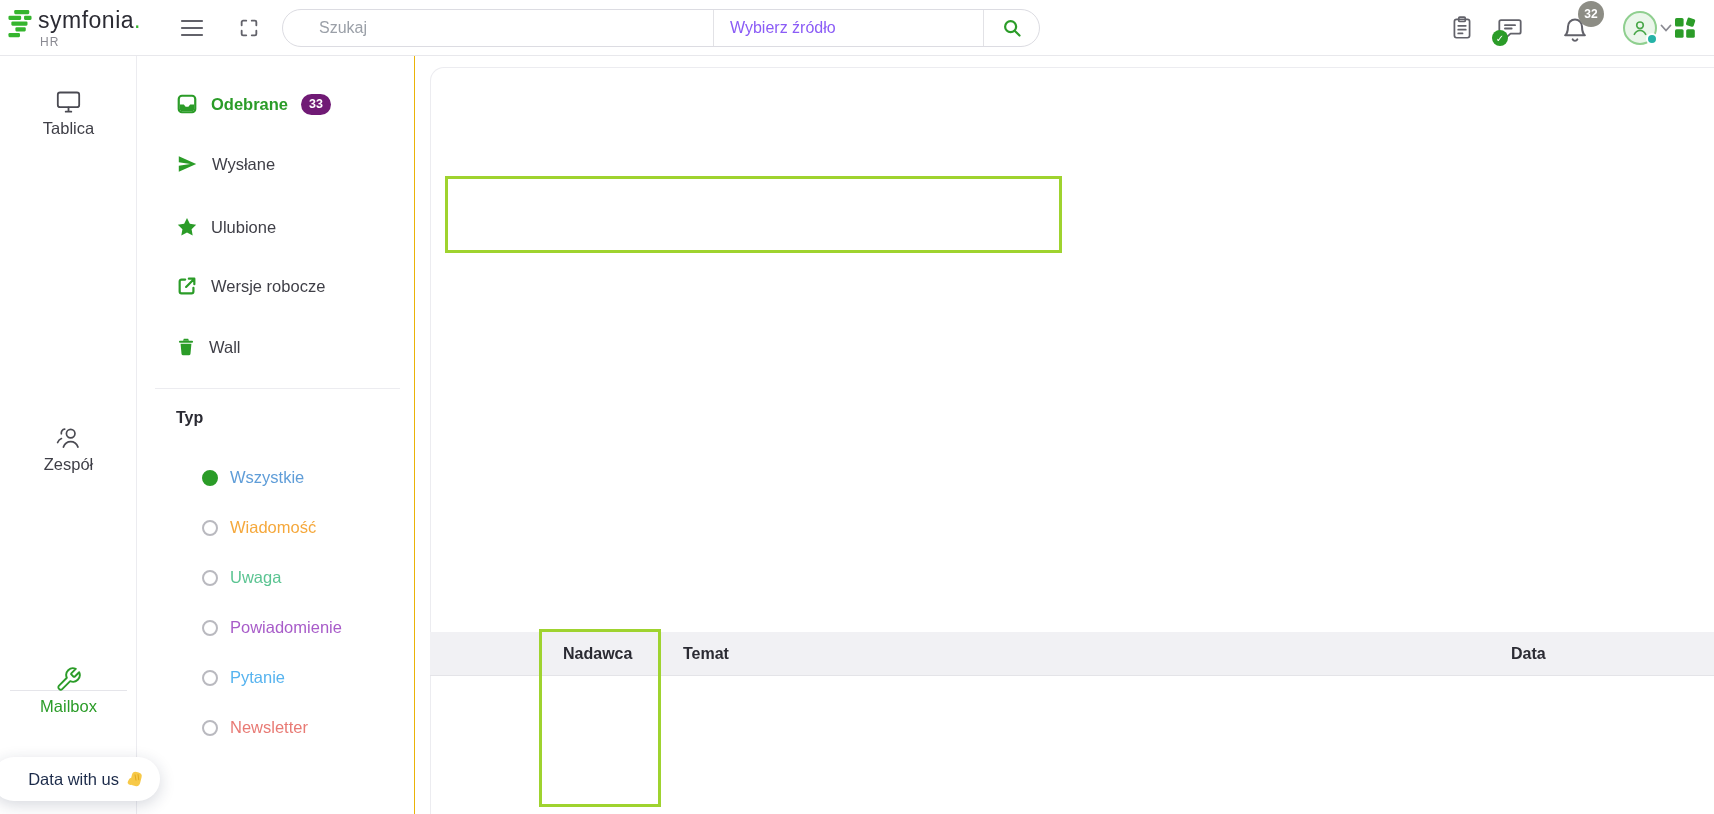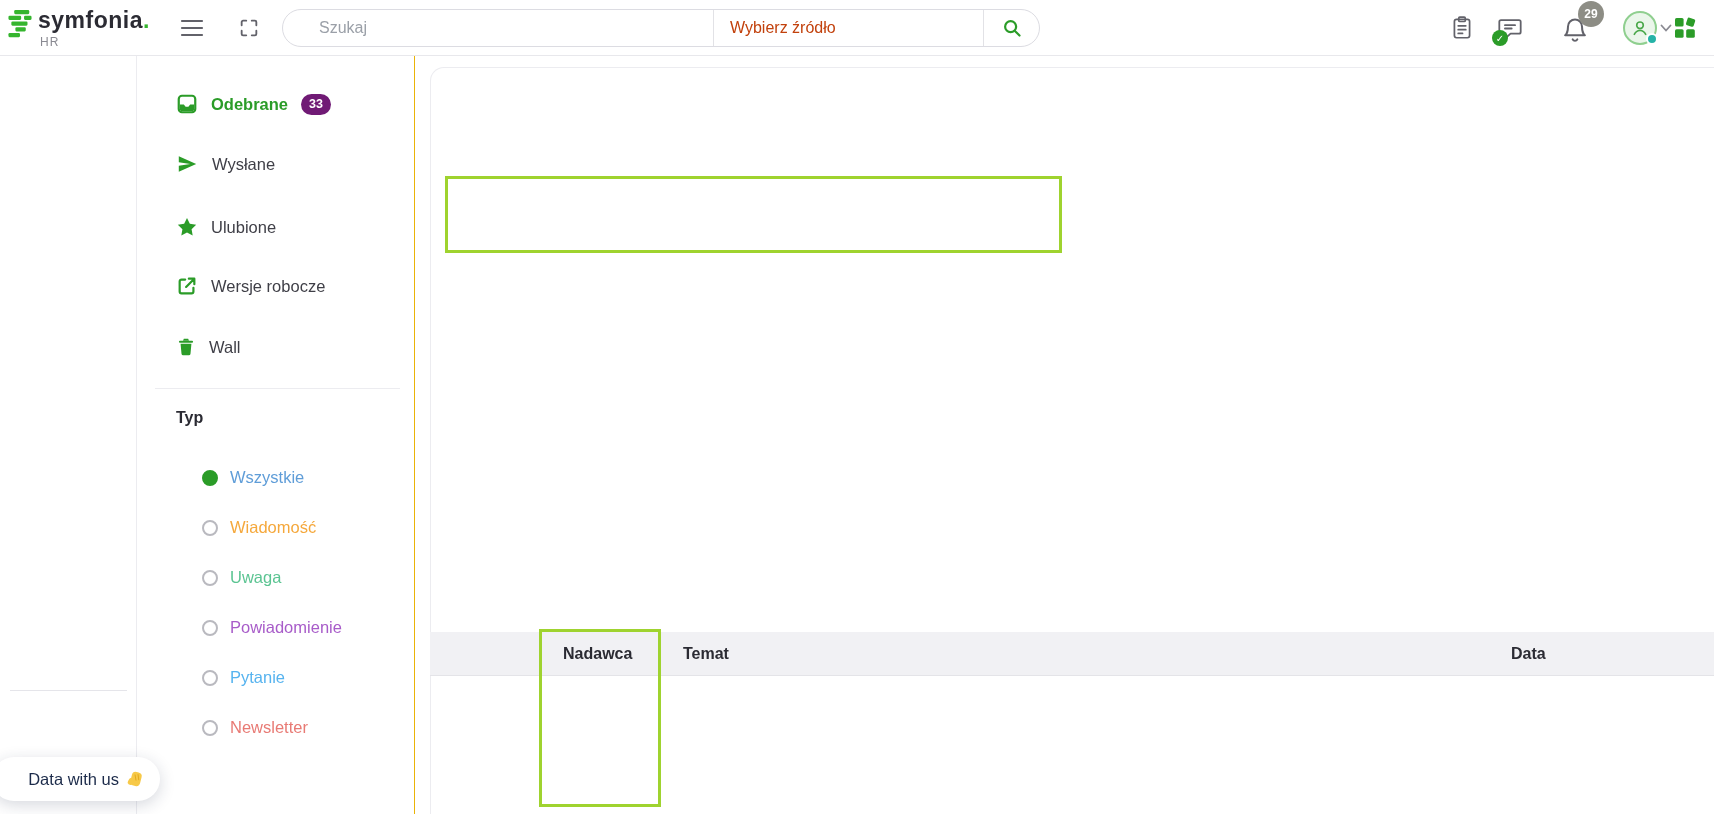--- a/index.html
+++ b/index.html
@@ -4,27 +4,27 @@
 <style>
   html,body{margin:0;padding:0;background:#fff;}
   *{box-sizing:border-box;}
   .stage{position:relative;width:1714px;height:814px;overflow:hidden;
          font-family:"Liberation Sans","DejaVu Sans",sans-serif;color:#3f3f47;background:#fff;}
   .abs{position:absolute;}
   svg{display:block;}
 
   
   .topbar{position:absolute;left:0;top:0;width:1714px;height:56px;background:#fff;border-bottom:1px solid #e8e8ec;z-index:5;}
-  .brand{position:absolute;left:38px;top:7px;font-size:23px;font-weight:700;color:#2b2b33;letter-spacing:.5px;}
+  .brand{position:absolute;left:38px;top:7px;font-size:23px;font-weight:400;color:#2b2b33;letter-spacing:.5px;}
   .brand-dot{color:#35b52e;}
   .brand-sub{position:absolute;left:40px;top:35px;font-size:12px;color:#8a8a92;letter-spacing:1px;}
   .search-pill{position:absolute;left:282px;top:9px;width:758px;height:38px;border:1px solid #dcdce2;border-radius:19px;
                display:flex;align-items:center;background:#fff;}
   .search-seg1{flex:0 0 430px;padding-left:36px;color:#9ba0a8;font-size:16px;}
-  .search-seg2{flex:1;border-left:1px solid #e2e2e6;padding-left:16px;color:#c2410c;font-size:16px;height:100%;display:flex;align-items:center;}
+  .search-seg2{flex:1;border-left:1px solid #e2e2e6;padding-left:16px;color:#8b5cf6;font-size:16px;height:100%;display:flex;align-items:center;}
   .search-btn{flex:0 0 56px;border-left:1px solid #e2e2e6;height:100%;display:flex;align-items:center;justify-content:center;cursor:pointer;}
   .tb-icon{position:absolute;color:#62626a;cursor:pointer;}
   .badge-gray{position:absolute;left:1578px;top:1px;width:26px;height:26px;border-radius:50%;background:#8d8d85;color:#fff;
               font-size:12px;font-weight:700;display:flex;align-items:center;justify-content:center;z-index:6;}
   .check-dot{position:absolute;left:1492px;top:30px;width:16px;height:16px;border-radius:50%;background:#2b9c28;color:#fff;
              font-size:10px;display:flex;align-items:center;justify-content:center;z-index:6;}
   .avatar{position:absolute;left:1623px;top:11px;width:34px;height:34px;border-radius:50%;border:2px solid #8fcf8f;background:#eaf6ea;
           display:flex;align-items:center;justify-content:center;color:#4aa84a;cursor:pointer;}
   .avatar-dot{position:absolute;left:1646px;top:33px;width:12px;height:12px;border-radius:50%;background:#25b3a7;border:2px solid #fff;z-index:6;}
 
@@ -129,21 +129,21 @@
     </svg>
     <svg class="tb-icon" style="left:1495px;top:15px" width="30" height="27" viewBox="0 0 24 24" fill="none" stroke="currentColor" stroke-width="1.6" stroke-linecap="round" stroke-linejoin="round">
       <path d="M4 4.5h16A1.5 1.5 0 0 1 21.5 6v9a1.5 1.5 0 0 1-1.5 1.5h-7.5L8 20.5v-4H4A1.5 1.5 0 0 1 2.5 15V6A1.5 1.5 0 0 1 4 4.5z"></path>
       <path d="M7.5 9h9M7.5 12h6"></path>
     </svg>
     <div class="check-dot">✓</div>
     <svg class="tb-icon" style="left:1561px;top:16px" width="28" height="28" viewBox="0 0 24 24" fill="none" stroke="currentColor" stroke-width="1.7" stroke-linecap="round" stroke-linejoin="round">
       <path d="M18 9a6 6 0 1 0-12 0c0 6-2.5 7.5-2.5 7.5h17S18 15 18 9z"></path>
       <path d="M10 20a2.2 2.2 0 0 0 4 0"></path>
     </svg>
-    <div class="badge-gray">29</div>
+    <div class="badge-gray">32</div>
 
     <div class="avatar">
       <svg width="22" height="22" viewBox="0 0 24 24" fill="none" stroke="currentColor" stroke-width="1.8">
         <circle cx="12" cy="9" r="3.6"></circle>
           <path d="M5.5 19.5c1.4-3.2 3.7-4.8 6.5-4.8s5.1 1.6 6.5 4.8"></path>
       </svg>
     </div>
     <div class="avatar-dot"></div>
     <svg class="tb-icon" style="left:1660px;top:24px" width="12" height="8" viewBox="0 0 12 8" fill="none" stroke="#8a8a92" stroke-width="1.8" stroke-linecap="round">
       <path d="M1.5 1.5L6 6.5l4.5-5"></path>
@@ -151,27 +151,49 @@
     <svg class="tb-icon" style="left:1673px;top:16px" width="24" height="24" viewBox="0 0 24 24" fill="#2b9c28">
       <rect x="2" y="2" width="8.6" height="8.6" rx="1.6"></rect>
       <rect x="2" y="13.2" width="8.6" height="8.6" rx="1.6"></rect>
       <rect x="13.2" y="13.2" width="8.6" height="8.6" rx="1.6"></rect>
       <rect x="13.6" y="2.2" width="8" height="8" rx="1.6" transform="rotate(18 17.6 6.2)"></rect>
     </svg>
   </div>
 
   <div class="nav-side">
 
-
-
-
+    <div class="nav-item" style="top:32px">
+      <svg class="nv-ic" width="27" height="27" viewBox="0 0 24 24" fill="none" stroke="#4a4a52" stroke-width="1.6" stroke-linecap="round">
+        <rect x="2.5" y="4" width="19" height="13" rx="2"></rect>
+          <path d="M9.5 21h5M12 17.2V21"></path>
+      </svg>
+      <div class="nav-label">Tablica</div>
+    </div>
+
+
+
+    <div class="nav-item" style="top:368px">
+      <svg class="nv-ic" width="28" height="27" viewBox="0 0 24 24" fill="none" stroke="#4a4a52" stroke-width="1.5" stroke-linecap="round">
+        <circle cx="13.5" cy="8.5" r="3.8"></circle>
+          <path d="M7 20.5c1.3-3.2 3.6-4.8 6.5-4.8s5.2 1.6 6.5 4.8"></path>
+        <path d="M8.2 4.6a3.4 3.4 0 0 0-3 4.1"></path>
+          <path d="M5.3 12.9c-1.6.6-2.7 1.8-3.4 3.6"></path>
+      </svg>
+      <div class="nav-label">Zespół</div>
+    </div>
 
 
     <div class="nav-divider"></div>
 
+    <div class="nav-item active" style="top:610px">
+      <svg class="nv-ic" width="27" height="27" viewBox="0 0 24 24" fill="none" stroke="#2b9c28" stroke-width="1.7" stroke-linecap="round" stroke-linejoin="round">
+        <path d="M14.7 6.3a1 1 0 0 0 0 1.4l1.6 1.6a1 1 0 0 0 1.4 0l3.77-3.77a6 6 0 0 1-7.94 7.94l-6.91 6.91a2.12 2.12 0 0 1-3-3l6.91-6.91a6 6 0 0 1 7.94-7.94l-3.76 3.76z"></path>
+      </svg>
+      <div class="nav-label">Mailbox</div>
+    </div>
 
   </div>
 
   <div class="chat-pill">
     <span>Data with us</span>
     <svg width="20" height="20" viewBox="0 0 20 20">
       <g fill="#f7c948">
         <rect x="5" y="3" width="10" height="14" rx="4" transform="rotate(14 10 10)"></rect>
         <rect x="2.2" y="9" width="5" height="7" rx="2.4" transform="rotate(30 4.7 12.5)"></rect>
       </g>

